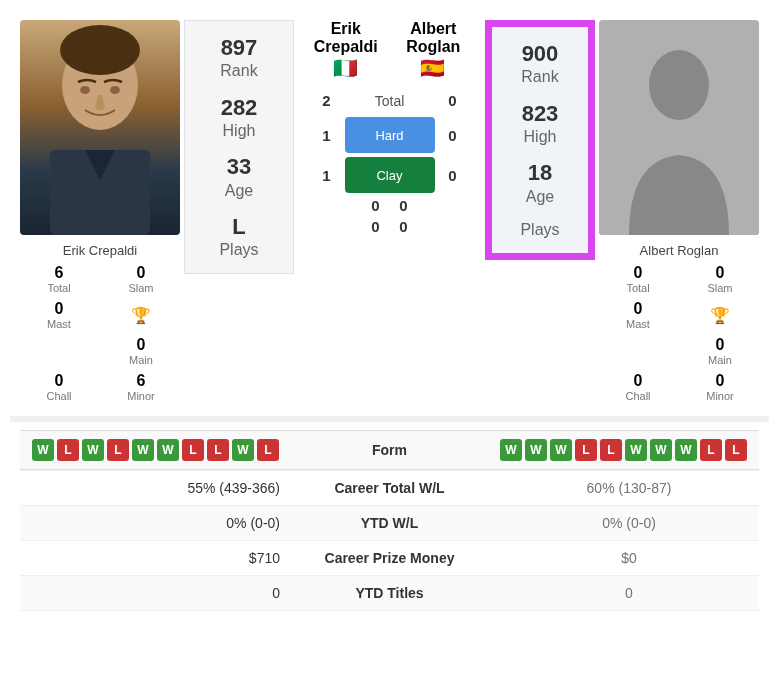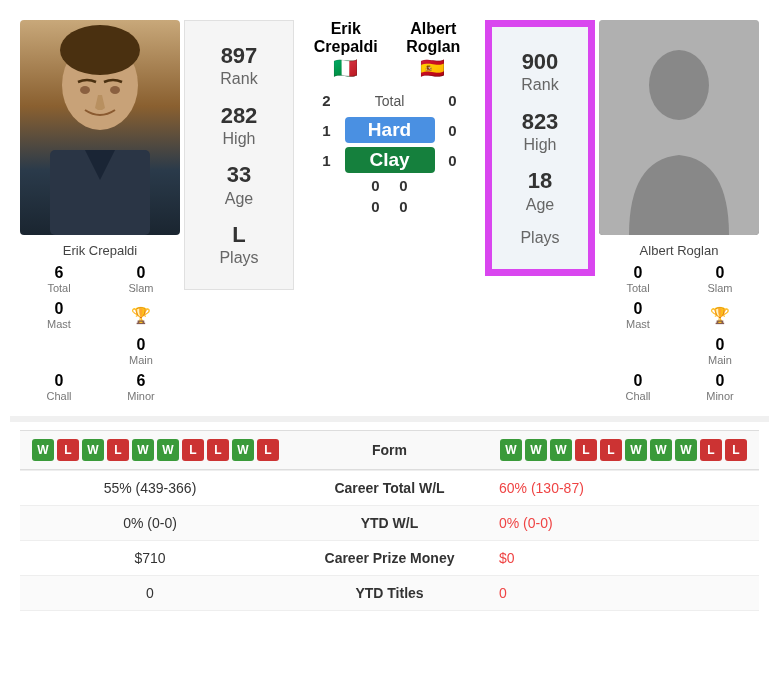--- a/index.html
+++ b/index.html
@@ -50,28 +50,28 @@
     .court-score {
       font-size: 15px;
       font-weight: bold;
       width: 20px;
       text-align: center;
       color: #333;
     }
 
     .court-badge {
       width: 90px;
-      height: 26px;
+      height: 36px;
       border-radius: 4px;
       display: flex;
       align-items: center;
       justify-content: center;
       color: #fff;
-      font-size: 19px;
-      font-weight: bold;
+      font-size: 13px;
+      font-weight: normal;
     }
 
     .court-hard { background: #4a90e2; }
     .court-clay { background: #15803d; }
     .court-indoor { background: #4a90e2; }
     .court-grass { background: #3a9a3a; }
 
     .total-label {
       width: 90px;
       text-align: center;
@@ -115,21 +115,21 @@
       font-size: 13px;
       color: #444;
       text-align: center;
       margin-top: 4px;
     }
 
     .stats-box {
       background: #f5f5f5;
       border: 1px solid #e0e0e0;
       width: 110px;
-      padding: 22px 4px;
+      padding: 14px 4px;
       display: flex;
       flex-direction: column;
       align-items: center;
       gap: 14px;
     }
 
     .stats-box-right {
       background: #f0f4f8;
       border: 7px solid #d946ef;
     }
@@ -218,38 +218,38 @@
       border-bottom: 1px solid #eee;
       padding: 9px 0;
     }
 
     .stats-row:nth-child(even) {
       background: #fafafa;
     }
 
     .stats-cell-left {
       width: 260px;
-      text-align: center;
+      text-align: right;
       font-size: 14px;
       color: #333;
     }
 
     .stats-cell-center {
       flex: 1;
       text-align: center;
       font-size: 14px;
       font-weight: bold;
       color: #333;
     }
 
     .stats-cell-right {
       width: 260px;
-      text-align: left;
+      text-align: center;
       font-size: 14px;
-      color: #ef4444;
+      color: #737373;
     }
 
     hr.section-div {
       border: none;
       border-top: 6px solid #f0f0f0;
       margin: 8px 0;
     }
   </style>
 </head>
 <body>

